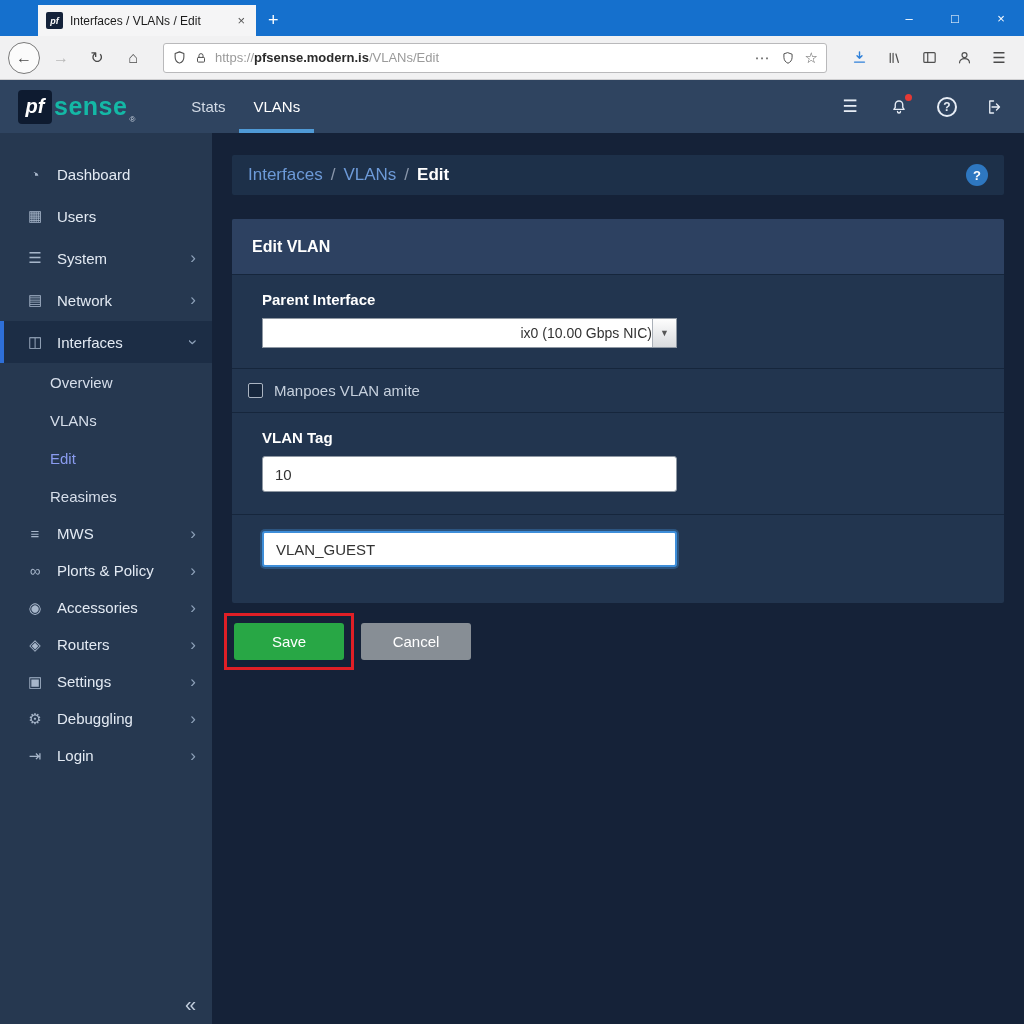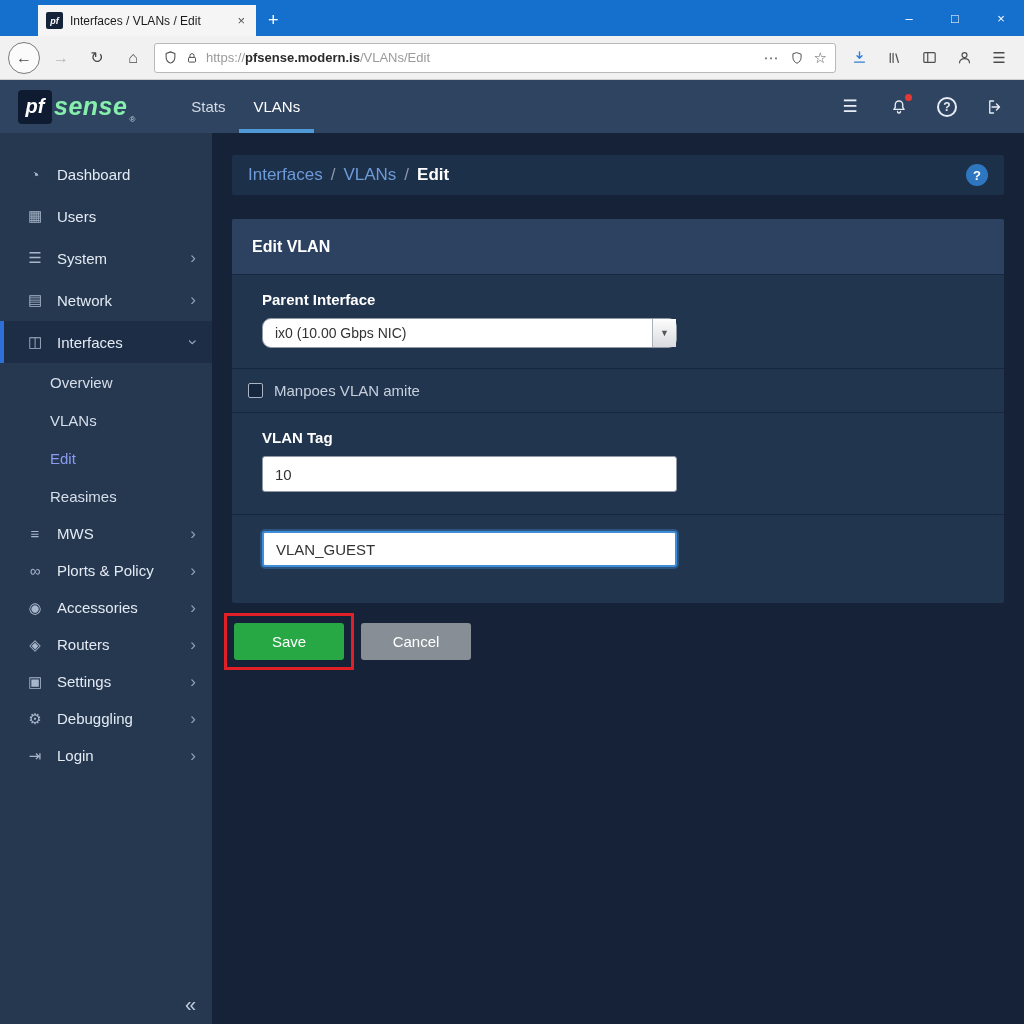--- a/index.html
+++ b/index.html
@@ -14,37 +14,37 @@
   .tab-close { color:#555; font-size:13px; padding:0 3px; cursor:default; }
   .new-tab { color:#fff; font-size:18px; line-height:31px; padding:0 12px; }
   .win-controls { margin-left:auto; display:flex; height:36px; }
   .win-btn { width:46px; height:36px; display:flex; align-items:center; justify-content:center; color:#fff; font-size:13px; }
 
   
   .toolbar { height:44px; background:#f1f1f2; border-bottom:1px solid #cfcfd1; display:flex; align-items:center; padding:0 8px; gap:6px; }
   .nav-btn { width:30px; height:30px; display:flex; align-items:center; justify-content:center; color:#4a4a4a; font-size:16px; }
   .back-circle { border:1.5px solid #7a7a7a; border-radius:50%; width:32px; height:32px; background:#fbfbfb; }
   .fwd { color:#b8b8b8; }
-  .urlbar { flex:1; height:30px; background:#fff; border:1px solid #b9b9bb; border-radius:3px; display:flex; align-items:center; padding:0 8px; gap:7px; margin:0 0; }
+  .urlbar { flex:1; height:30px; background:#fff; border:1px solid #b9b9bb; border-radius:3px; display:flex; align-items:center; padding:0 8px; gap:7px; margin:0 9px; }
   .urlbar svg { flex:0 0 auto; }
   .url-text { flex:1; font-size:13px; color:#9a9a9a; white-space:nowrap; overflow:hidden; }
   .url-host { color:#2b2b2b; font-weight:bold; }
   .url-right { display:flex; align-items:center; gap:10px; color:#5a5a5a; }
   .dots { font-size:15px; letter-spacing:1px; }
   .star { font-size:15px; color:#5a5a5a; }
   .tb-icons { display:flex; align-items:center; gap:9px; padding:0 4px; }
   .tb-icon { width:26px; height:26px; display:flex; align-items:center; justify-content:center; color:#4a4a4a; font-size:15px; }
   svg.lineicon { stroke:#4f4f4f; fill:none; stroke-width:1.7; stroke-linecap:round; stroke-linejoin:round; }
   svg.dl { stroke:#2f80d9; stroke-width:2; }
 
   
   .app-navbar { height:53px; background:#2f4460; display:flex; align-items:stretch; padding:0 18px; }
   .brand { display:flex; align-items:center; gap:2px; margin-right:42px; }
   .brand-box { width:34px; height:34px; background:#0e1b30; border-radius:4px; color:#fff; font-weight:bold; font-style:italic; font-size:20px; display:flex; align-items:center; justify-content:center; }
-  .brand-name { color:#86efac; font-weight:bold; font-size:25px; letter-spacing:.5px;font-style:italic; }
+  .brand-name { color:#14b8a6; font-weight:bold; font-size:25px; letter-spacing:.5px; }
   .brand-reg { color:#cdd6e2; font-size:8px; align-self:flex-end; margin-bottom:9px; }
   .menu { display:flex; }
   .menu-item { display:flex; align-items:center; padding:0 14px; color:#d3dbe6; font-size:15px; border-bottom:4px solid transparent; border-top:4px solid transparent; }
   .menu-item.active { color:#fff; border-bottom-color:#4f9ad6; }
   .nav-right { margin-left:auto; display:flex; align-items:center; gap:27px; color:#e7edf5; }
   .nav-ic { position:relative; width:22px; height:22px; display:flex; align-items:center; justify-content:center; font-size:17px; }
   .bell-dot { position:absolute; top:-2px; right:-2px; width:7px; height:7px; border-radius:50%; background:#e53935; }
   .help-circle { width:20px; height:20px; border:2px solid #e7edf5; border-radius:50%; font-size:12px; font-weight:bold; display:flex; align-items:center; justify-content:center; }
   svg.navsvg { stroke:#e7edf5; fill:none; stroke-width:1.8; stroke-linecap:round; stroke-linejoin:round; }
 
@@ -67,21 +67,21 @@
   .bc-link { color:#6d9ad8; }
   .bc-sep { color:#8a97ab; padding:0 8px; }
   .bc-current { color:#fff; font-weight:bold; }
   .bc-help { margin-left:auto; width:22px; height:22px; border-radius:50%; background:#2e77c0; color:#fff; font-size:13px; font-weight:bold; display:flex; align-items:center; justify-content:center; }
 
   .panel { margin-top:24px; background:#22354f; border-radius:2px; overflow:hidden; }
   .panel-header { height:55px; background:#2d4161; display:flex; align-items:center; padding-left:20px; color:#fff; font-size:16px; font-weight:bold; }
   .form-group { padding:16px 30px 20px 30px; border-top:1px solid #16263c; }
   .form-group:first-of-type { border-top:none; }
   .f-label { display:block; color:#fff; font-size:15px; font-weight:bold; margin-bottom:10px; }
-  .select { width:415px; height:30px; background:#fff; border:1px solid #8f98a3; border-radius:9px; display:flex; align-items:center; position:relative; }
+  .select { width:415px; height:30px; background:#fff; border:1px solid #8f98a3; border-radius:0; display:flex; align-items:center; position:relative;text-align:right; }
   .select-text { flex:1; padding-left:12px; font-size:14px; color:#333; }
   .select-caret { width:24px; height:100%; border-left:1px solid #aab0b8; background:linear-gradient(#fdfdfd,#d9dbde); display:flex; align-items:center; justify-content:center; color:#555; font-size:9px; }
   .check-row { padding:13px 16px; border-top:1px solid #16263c; display:flex; align-items:center; }
   .checkbox { width:15px; height:15px; background:#16263c; border:1px solid #aab4c2; border-radius:2px; margin-right:11px; }
   .check-label { color:#c6d0dd; font-size:15px; }
   .text-input { width:415px; height:36px; background:#fff; border:1px solid #8f98a3; border-radius:3px; font-size:15px; color:#333; padding:0 12px; font-family:"Liberation Sans", sans-serif; }
   .text-input.focused { border:2px solid #3e8ed9; box-shadow:0 0 0 2px rgba(62,142,217,.35); }
   .desc-group { padding-bottom:36px; }
   .tag-group { padding-bottom:22px; }
 

